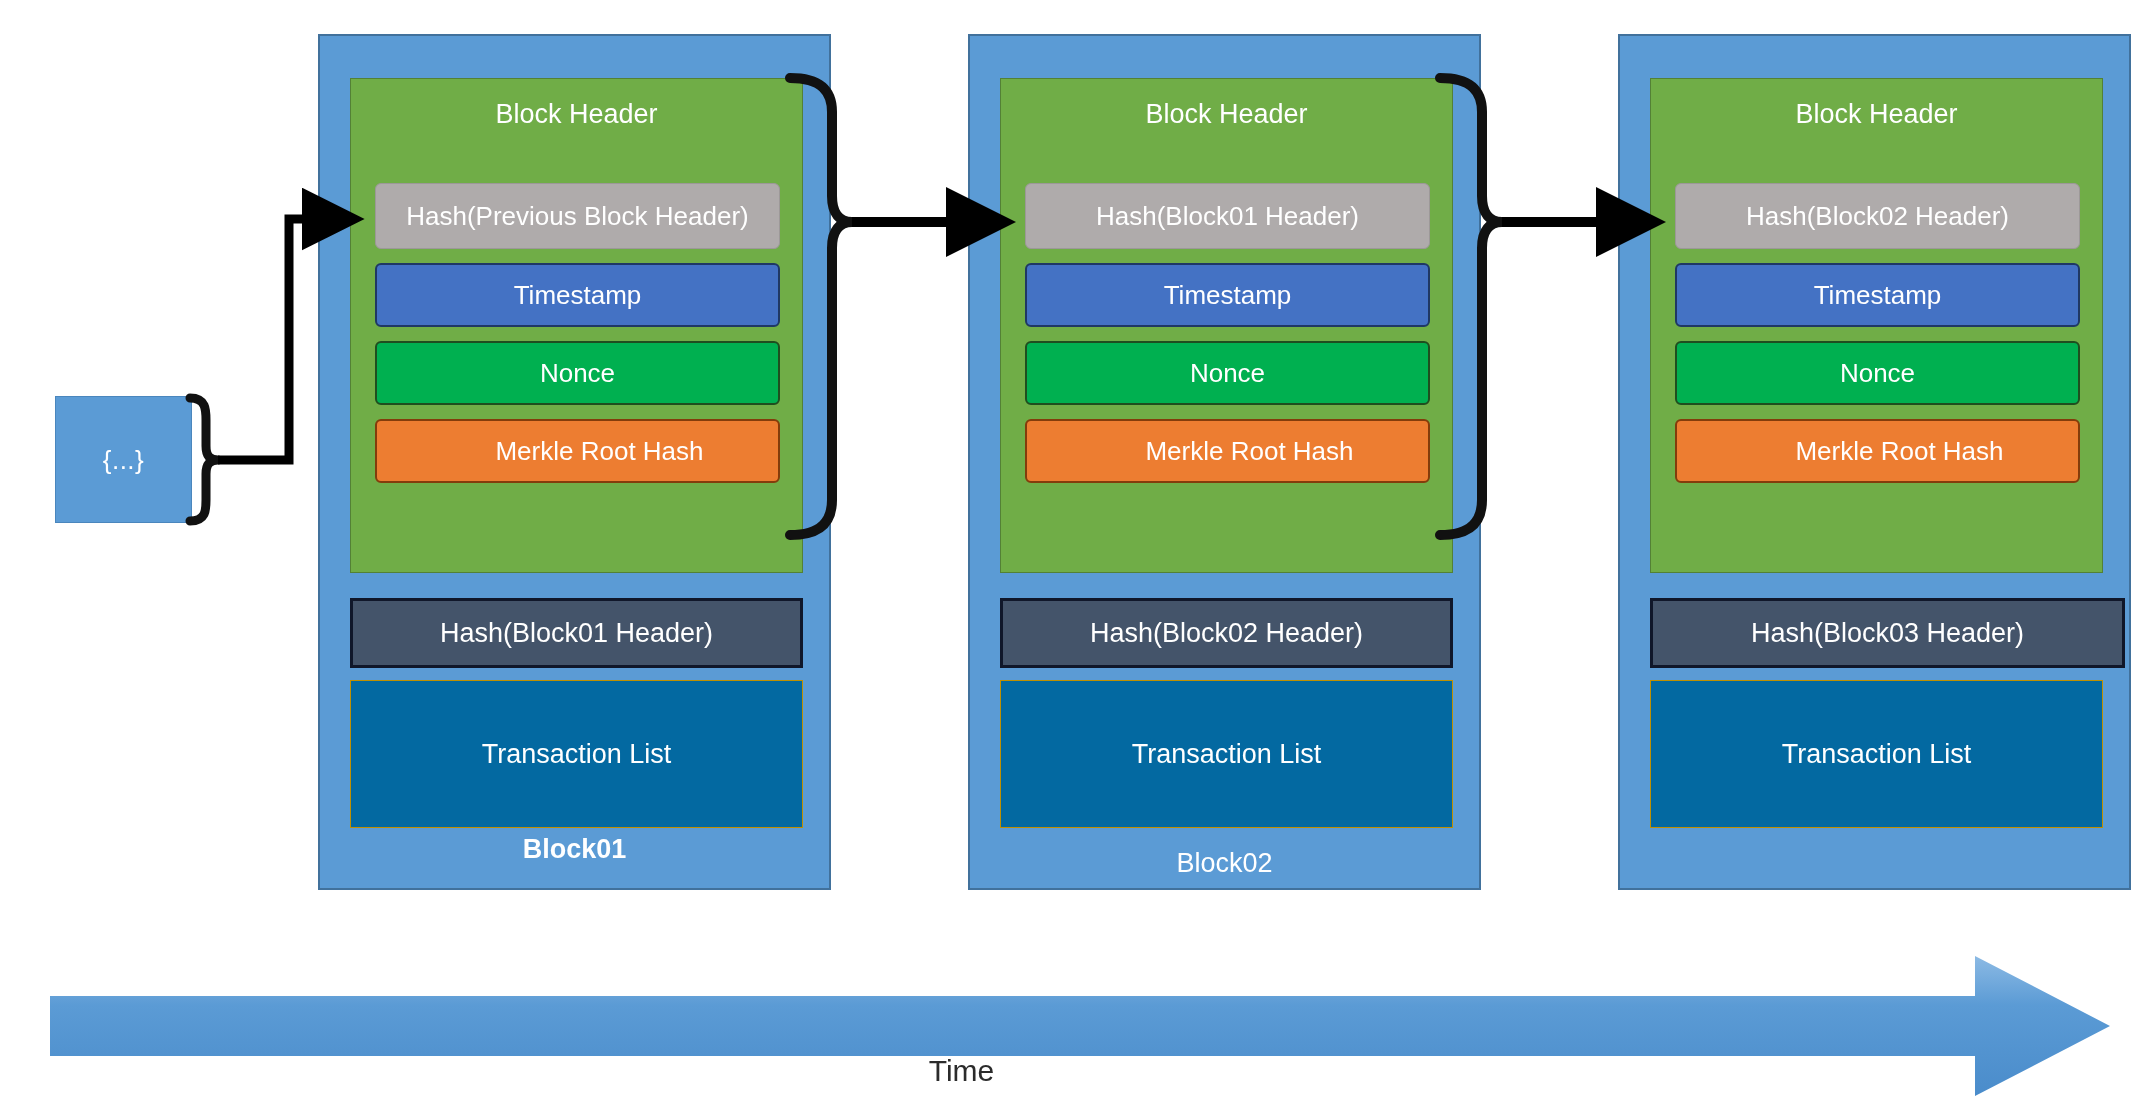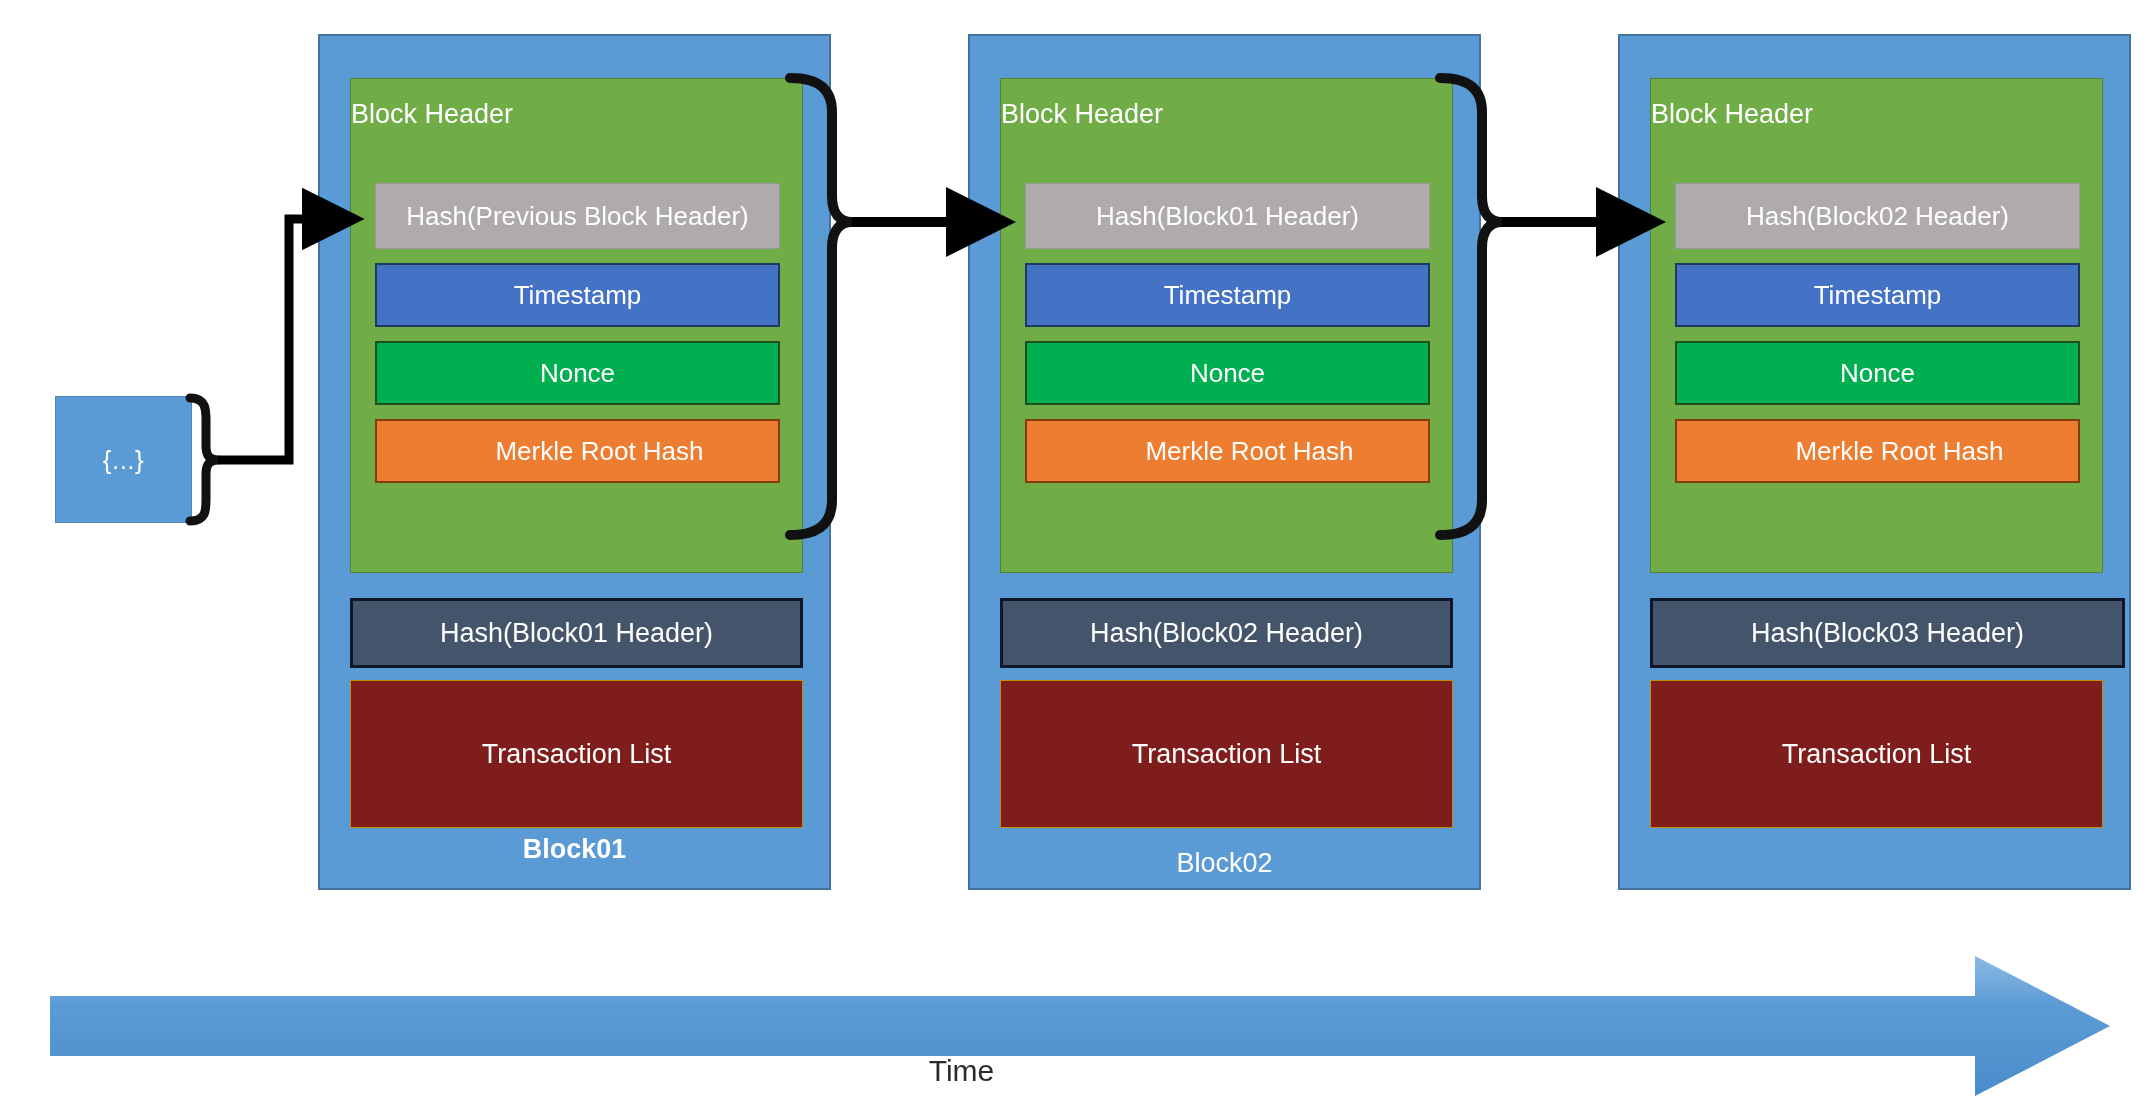--- a/index.html
+++ b/index.html
@@ -37,49 +37,50 @@
 
   
   .block-header-group{
     position:absolute;
     background:#70AD47;
     border:1px solid #538135;
     box-sizing:border-box;
   }
   .block-header-title{
     position:absolute;left:0;right:0;top:20px;
-    text-align:left;color:#ffffff;
+    text-align:center;color:#ffffff;
     font-size:27px;font-weight:400;
   }
 
   
   .field{
     position:absolute;
     box-sizing:border-box;
     display:flex;align-items:center;justify-content:center;
     color:#ffffff;font-size:26px;font-weight:400;
     text-align:center;
+    border-radius:6px;
   }
   .field-hash   {background:#AFABAB;border:1px solid #9c9898;}
   .field-ts     {background:#4472C4;border:2px solid #1F3864;}
   .field-nonce  {background:#00B050;border:2px solid #1F4E1F;}
   .field-merkle {background:#ED7D31;border:2px solid #833C0B;padding-left:44px;}
 
   
   .own-hash{
     position:absolute;box-sizing:border-box;
     background:#44546A;border:3px solid #10172a;
     display:flex;align-items:center;justify-content:center;
     color:#ffffff;font-size:27px;
   }
 
   
   .tx-list{
     position:absolute;box-sizing:border-box;
-    background:#7f1d1d;border:1px solid #BF9000;
+    background:#0369a1;border:1px solid #BF9000;
     display:flex;align-items:center;justify-content:center;
     color:#ffffff;font-size:27px;
   }
 
   
   .block-caption{
     position:absolute;left:0;right:0;
     text-align:center;color:#ffffff;font-size:27px;
   }
 

